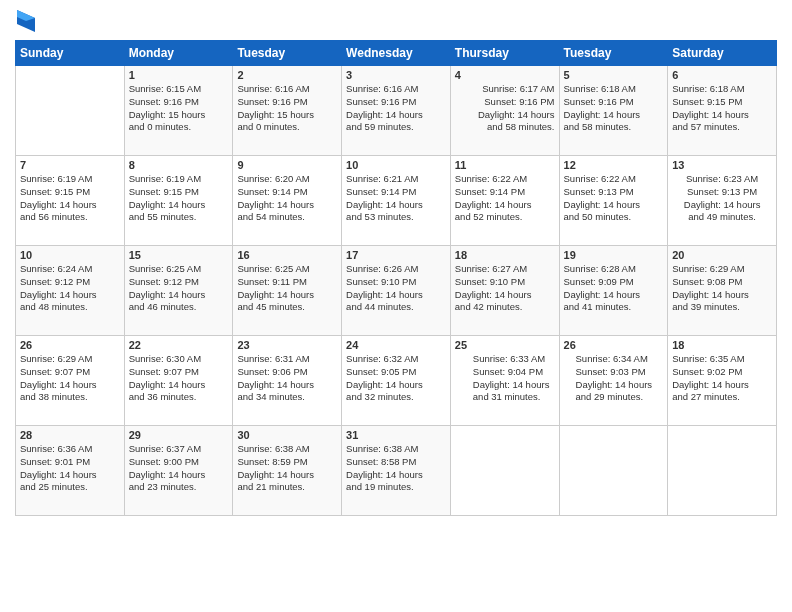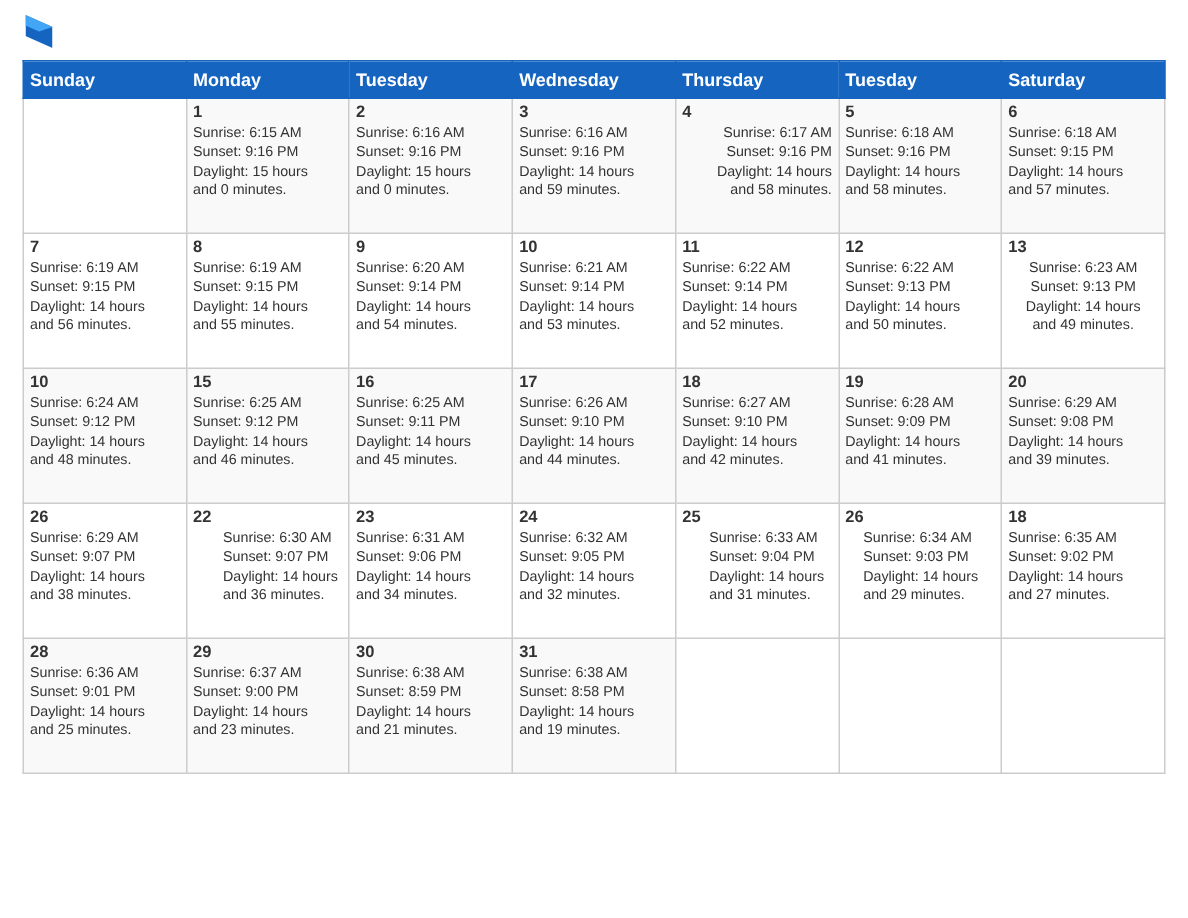--- a/index.html
+++ b/index.html
@@ -271,21 +271,21 @@
       <tr>
         <td>
           <span class="day-number">26</span>
           <div class="cell-text" style="white-space: pre-line;">Sunrise: 6:29 AM
 Sunset: 9:07 PM
 Daylight: 14 hours
 and 38 minutes.</div>
         </td>
         <td>
           <span class="day-number">22</span>
-          <div class="cell-text" style="white-space: pre-line; margin-left: 20px;">Sunrise: 6:30 AM
+          <div class="cell-text" style="white-space: pre-line;">Sunrise: 6:30 AM
 Sunset: 9:07 PM
 Daylight: 14 hours
 and 36 minutes.</div>
         </td>
         <td>
           <span class="day-number">23</span>
           <div class="cell-text" style="white-space: pre-line;">Sunrise: 6:31 AM
 Sunset: 9:06 PM
 Daylight: 14 hours
 and 34 minutes.</div>

